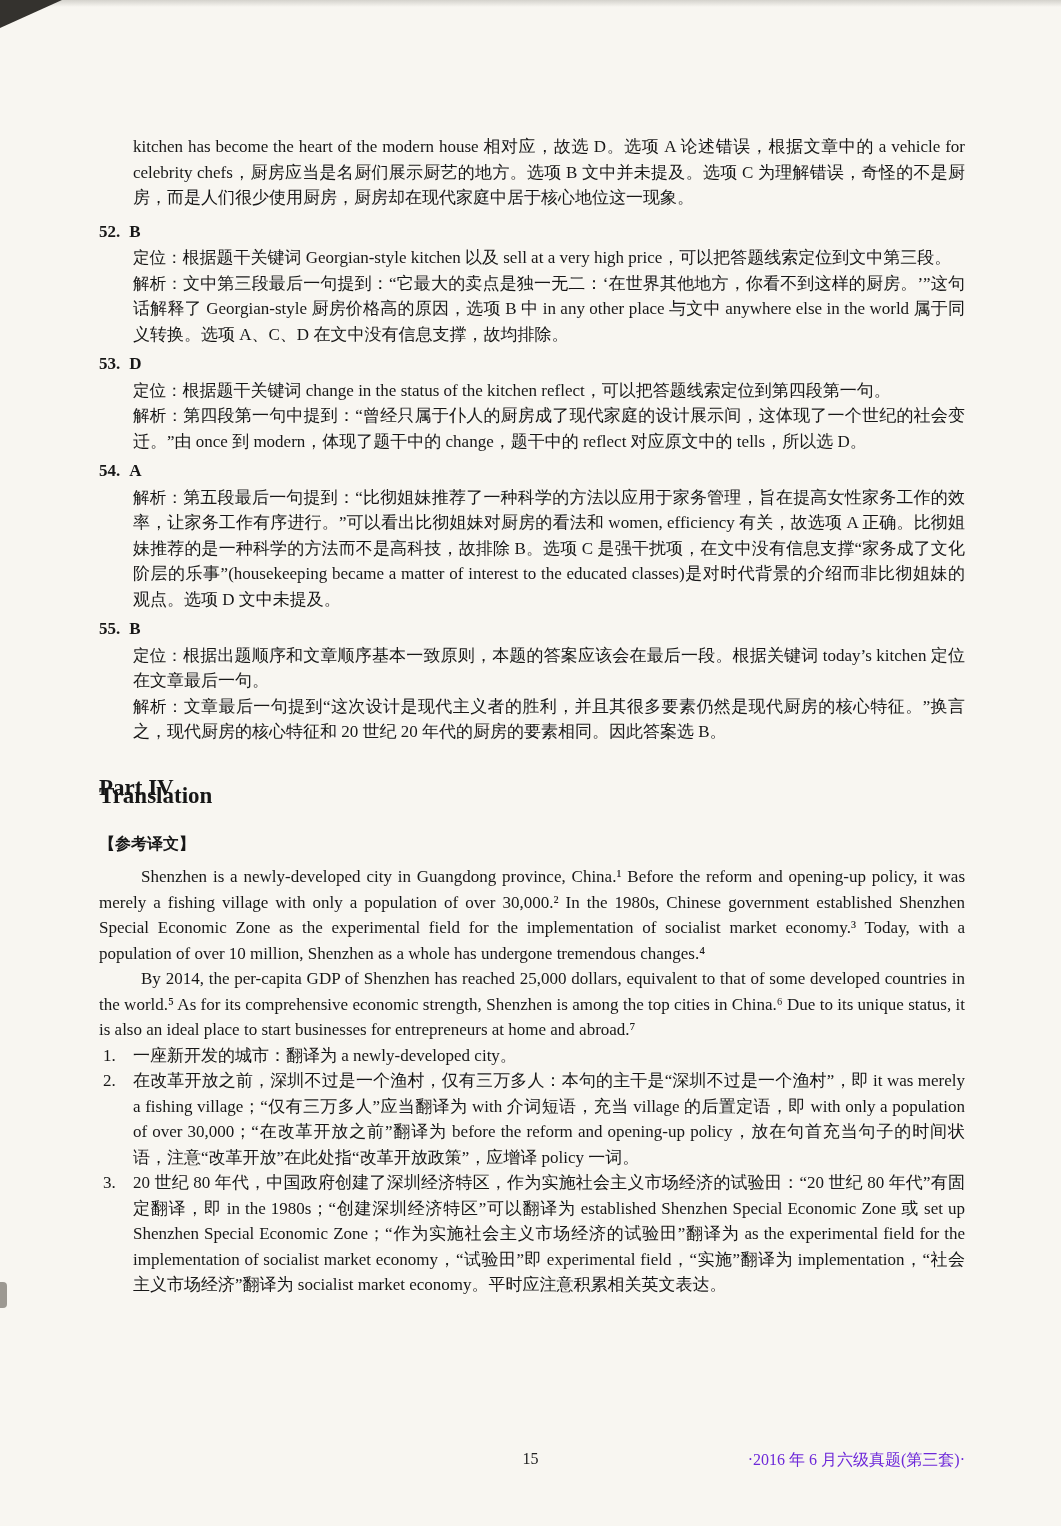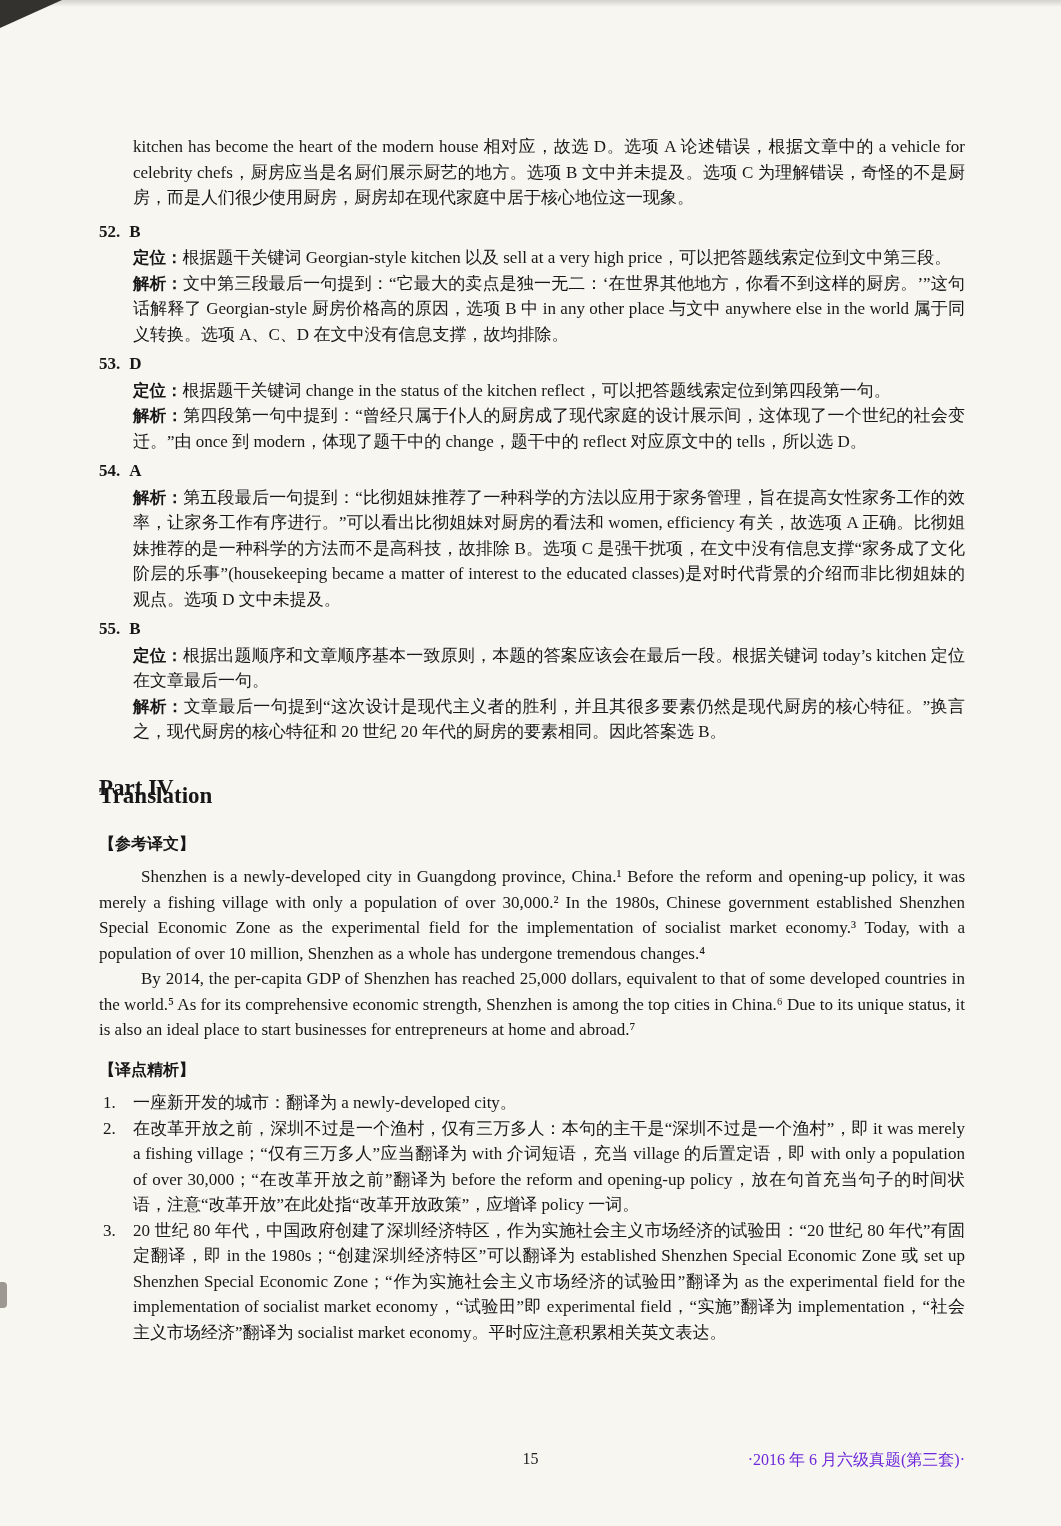--- a/index.html
+++ b/index.html
@@ -29,21 +29,21 @@
     position:absolute; left:99px; top:134px; width:866px;
     font-size:17px; line-height:25.5px; text-align:justify;
   }
   .cont-para{ margin:0 0 8px 34px; }
   .question{ margin:0; }
   .q-head{ font-weight:bold; margin:4px 0 1px 0; font-size:17px; }
   .q-head .ans{ margin-left:9px; }
   .q-para{ margin:0 0 0 34px; }
   .q-label{
     font-family:"Liberation Sans","DejaVu Sans",sans-serif;
-    font-weight:bold; font-size:16.5px;
+    font-weight:normal; font-size:16.5px;
   }
   .part-heading{ position:relative; margin-top:30px; height:42px; }
   .part-label{ font-weight:bold; font-size:23px; }
   .part-title{
     position:absolute; left:0; right:0; top:8px;
     text-align:left; font-weight:bold; font-size:23px;
   }
   .section-heading{
     font-family:"Liberation Sans","DejaVu Sans",sans-serif;
     font-weight:bold; font-size:16px;
@@ -107,21 +107,20 @@
 
     <div class="part-heading">
       <span class="part-title">Translation</span>
       <span class="part-label">Part IV</span>
     </div>
 
     <h3 class="section-heading">【参考译文】</h3>
     <p class="ref-para">Shenzhen is a newly-developed city in Guangdong province, China.¹ Before the reform and opening-up policy, it was merely a fishing village with only a population of over 30,000.² In the 1980s, Chinese government established Shenzhen Special Economic Zone as the experimental field for the implementation of socialist market economy.³ Today, with a population of over 10 million, Shenzhen as a whole has undergone tremendous changes.⁴</p>
     <p class="ref-para">By 2014, the per-capita GDP of Shenzhen has reached 25,000 dollars, equivalent to that of some developed countries in the world.⁵ As for its comprehensive economic strength, Shenzhen is among the top cities in China.⁶ Due to its unique status, it is also an ideal place to start businesses for entrepreneurs at home and abroad.⁷</p>
 
-    <h3 class="section-heading">【译点精析】</h3>
 
     <div class="ana-item">
       <span class="ana-num">1.</span>
       <span class="ana-text">一座新开发的城市：翻译为 a newly-developed city。</span>
     </div>
     <div class="ana-item">
       <span class="ana-num">2.</span>
       <span class="ana-text">在改革开放之前，深圳不过是一个渔村，仅有三万多人：本句的主干是“深圳不过是一个渔村”，即 it was merely a fishing village；“仅有三万多人”应当翻译为 with 介词短语，充当 village 的后置定语，即 with only a population of over 30,000；“在改革开放之前”翻译为 before the reform and opening-up policy，放在句首充当句子的时间状语，注意“改革开放”在此处指“改革开放政策”，应增译 policy 一词。</span>
     </div>
     <div class="ana-item">

